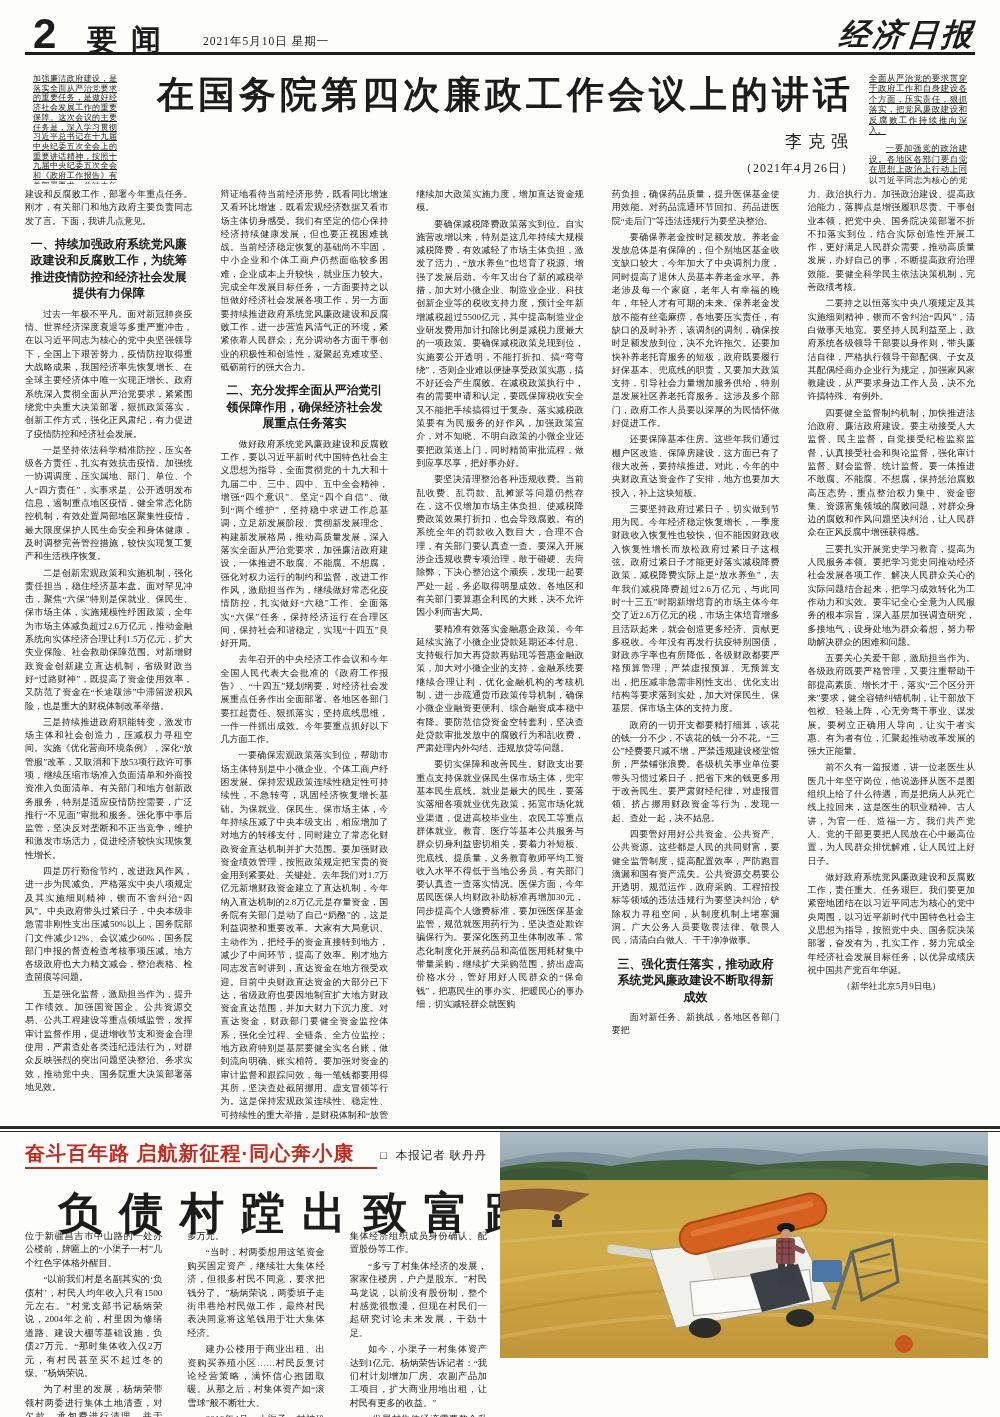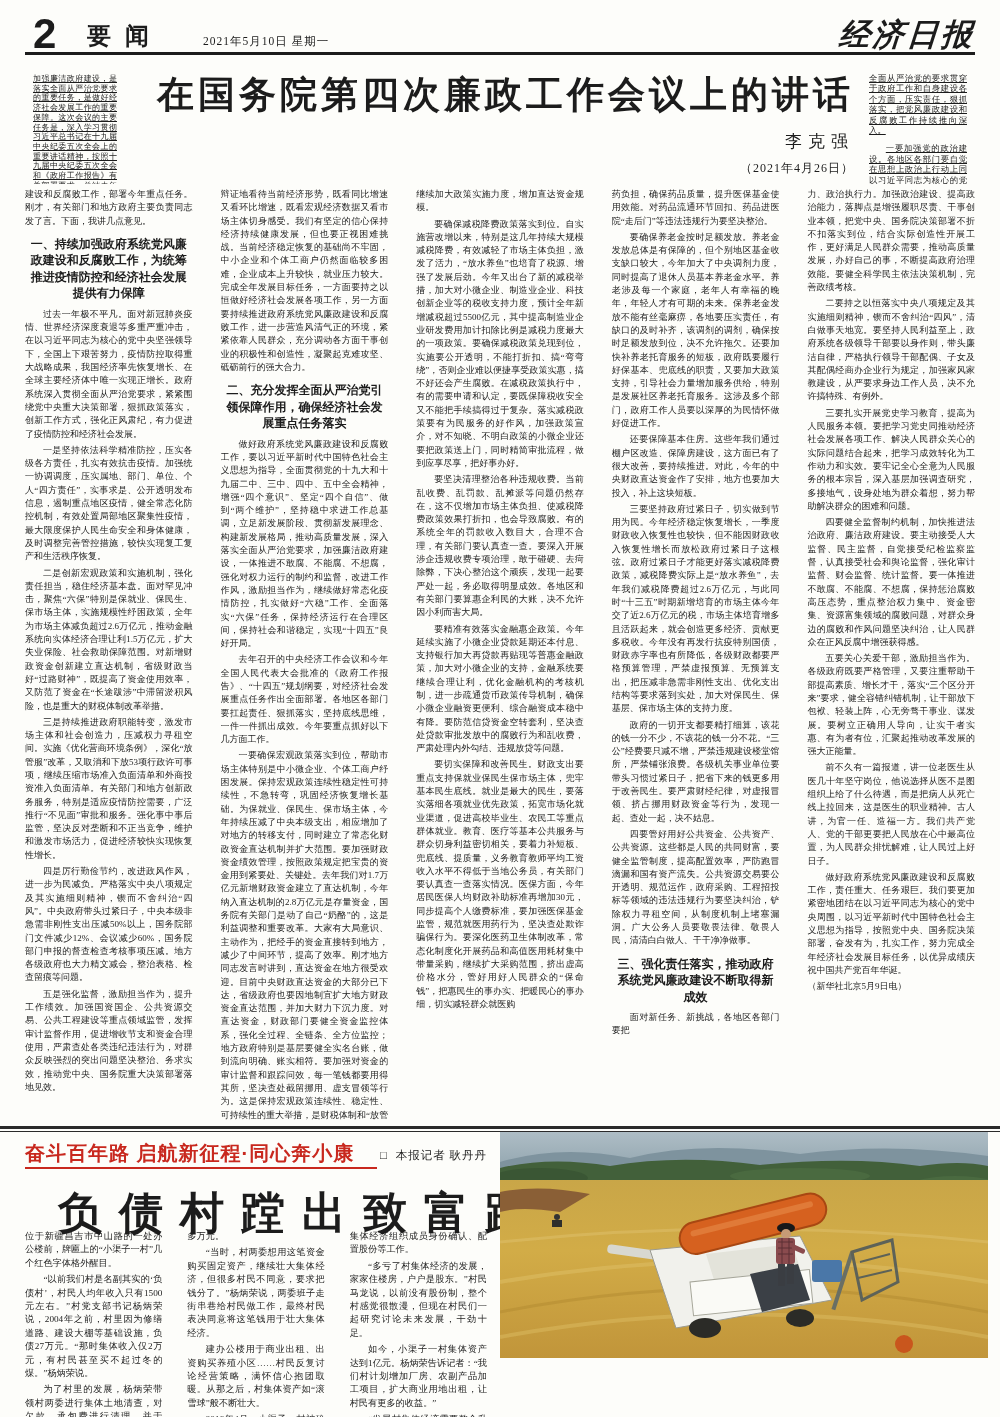--- a/index.html
+++ b/index.html
@@ -1,40 +1,40 @@
 <!DOCTYPE html>
 <html style="--paper: #fdfdfa; --ink: #1c1c1c; --banner_red: #c8281e; --field_gold: #d2a945; --field_gold_dark: #b58e2e; --tree_green: #42603a; --hill_blue: #93a7b1; --harvester_orange: #d6611f;"><head>
 <meta charset="utf-8">
 <style>
   html,body{margin:0;padding:0;background:#888;}
   .page{position:relative;width:1000px;height:1417px;margin:0 auto;background:var(--paper,#fdfdfa);
         font-family:"Liberation Serif","DejaVu Serif",serif;color:var(--ink,#1c1c1c);overflow:hidden;}
   
   .hdr{position:absolute;left:25px;top:14px;width:950px;height:42px;}
   .pagenum{position:absolute;left:8px;top:-4px;font-size:42px;font-weight:700;font-family:"Liberation Sans",sans-serif;}
-  .secname{position:absolute;left:62px;top:6px;font-size:24px;font-weight:700;letter-spacing:14px;font-family:"Liberation Sans",sans-serif;}
+  .secname{position:absolute;left:62px;top:6px;font-size:30px;font-weight:700;letter-spacing:14px;font-family:"Liberation Sans",sans-serif;}
   .hdate{position:absolute;left:178px;top:20px;font-size:11.5px;letter-spacing:1px;}
   .masthead{position:absolute;right:0;top:0;font-size:31px;font-weight:700;font-style:italic;letter-spacing:3px;transform:skewX(-4deg);font-family:"DejaVu Serif",serif;}
   .hrule{position:absolute;left:25px;top:52px;width:950px;height:3px;background:var(--ink,#1c1c1c);}
   
   .intro{position:absolute;top:66px;overflow:hidden;text-align:justify;}
   .intro p{margin:8px;font-size:8px;line-height:9.7px;text-decoration:underline;}
   .intro p + p{text-indent:2em;}
   .intro-left{left:25px;width:100px;height:118px;}
   .intro-right{left:861px;width:114px;height:118px;font-size:8.4px;}
   .intro-right p{font-size:8.4px;line-height:10.4px;}
   .hblock{position:absolute;left:128px;top:66px;width:726px;height:118px;text-align:right;}
   .hblock h1{margin:4px 0 0;font-size:37px;letter-spacing:4px;font-weight:700;font-family:"Liberation Sans",sans-serif;white-space:nowrap;}
   .author{margin-top:10px;font-size:17px;letter-spacing:6px;}
   .dateline{margin-top:7px;font-size:12px;letter-spacing:1px;}
   .bodycols{position:absolute;left:25px;top:188px;width:950px;height:934px;display:flex;gap:28px;}
   .bcol{width:178px;height:934px;overflow:hidden;text-align:justify;}
   .bcol .bp{margin:0 0 3px;font-size:9px;line-height:13.3px;text-indent:2em;}
   .bcol .bp.ni{text-indent:0;}
-  .bcol .bp.src{text-align:left;text-indent:0;}
+  .bcol .bp.src{text-align:center;text-indent:0;}
   .inhead{margin:8px 0 6px;font-size:12px;line-height:16.5px;font-weight:700;text-align:center;font-family:"Liberation Sans",sans-serif;}
   
   .divider{position:absolute;left:0;top:1126px;width:1000px;height:6px;}
   .divider .d1{height:3px;background:#2a2a2a;}
   .divider .d2{height:1px;background:#2a2a2a;margin-top:2px;}
   
   .banner-row{position:absolute;left:25px;top:1140px;width:462px;height:26px;}
   .banner{font-size:20px;font-weight:700;color:var(--banner_red,#c8281e);letter-spacing:1px;font-family:"Liberation Sans",sans-serif;}
   .banner-underline{position:absolute;left:0;top:27px;width:352px;height:2px;background:var(--banner_red,#c8281e);}
   .bbyline{position:absolute;right:0;top:8px;font-size:11.5px;letter-spacing:1px;}
@@ -106,22 +106,22 @@
           <p class="bp">还要保障基本住房。这些年我们通过棚户区改造、保障房建设，这方面已有了很大改善，要持续推进。对此，今年的中央财政直达资金作了安排，地方也要加大投入，补上这块短板。</p>
           <p class="bp">三要坚持政府过紧日子，切实做到节用为民。今年经济稳定恢复增长，一季度财政收入恢复性也较快，但不能因财政收入恢复性增长而放松政府过紧日子这根弦。政府过紧日子才能更好落实减税降费政策，减税降费实际上是“放水养鱼”，去年我们减税降费超过2.6万亿元，与此同时“十三五”时期新增培育的市场主体今年交了近2.6万亿元的税，市场主体培育增多且活跃起来，就会创造更多经济、贡献更多税收。今年没有再发行抗疫特别国债，财政赤字率也有所降低，各级财政都要严格预算管理，严禁虚报预算、无预算支出，把压减非急需非刚性支出、优化支出结构等要求落到实处，加大对保民生、保基层、保市场主体的支持力度。</p>
           <p class="bp">政府的一切开支都要精打细算，该花的钱一分不少，不该花的钱一分不花。“三公”经费要只减不增，严禁违规建设楼堂馆所，严禁铺张浪费。各级机关事业单位要带头习惯过紧日子，把省下来的钱更多用于改善民生。要严肃财经纪律，对虚报冒领、挤占挪用财政资金等行为，发现一起、查处一起，决不姑息。</p>
           <p class="bp">四要管好用好公共资金、公共资产、公共资源。这些都是人民的共同财富，要健全监管制度，提高配置效率，严防跑冒滴漏和国有资产流失。公共资源交易要公开透明、规范运作，政府采购、工程招投标等领域的违法违规行为要坚决纠治，铲除权力寻租空间，从制度机制上堵塞漏洞。广大公务人员要敬畏法律、敬畏人民，清清白白做人、干干净净做事。</p>
           <h3 class="inhead">三、强化责任落实，推动政府系统党风廉政建设不断取得新成效</h3>
           <p class="bp">面对新任务、新挑战，各地区各部门要把</p>
         </div>
       <div class="bcol">
           <p class="bp ni">力、政治执行力。加强政治建设、提高政治能力，落脚点是增强履职尽责、干事创业本领，把党中央、国务院决策部署不折不扣落实到位，结合实际创造性开展工作，更好满足人民群众需要，推动高质量发展，办好自己的事，不断提高政府治理效能。要健全科学民主依法决策机制，完善政绩考核。</p>
           <p class="bp">二要持之以恒落实中央八项规定及其实施细则精神，锲而不舍纠治“四风”，清白做事天地宽。要坚持人民利益至上，政府系统各级领导干部要以身作则，带头廉洁自律，严格执行领导干部配偶、子女及其配偶经商办企业行为规定，加强家风家教建设，从严要求身边工作人员，决不允许搞特殊、有例外。</p>
+          <p class="bp">四要健全监督制约机制，加快推进法治政府、廉洁政府建设。要主动接受人大监督、民主监督，自觉接受纪检监察监督，认真接受社会和舆论监督，强化审计监督、财会监督、统计监督。要一体推进不敢腐、不能腐、不想腐，保持惩治腐败高压态势，重点整治权力集中、资金密集、资源富集领域的腐败问题，对群众身边的腐败和作风问题坚决纠治，让人民群众在正风反腐中增强获得感。</p>
           <p class="bp">三要扎实开展党史学习教育，提高为人民服务本领。要把学习党史同推动经济社会发展各项工作、解决人民群众关心的实际问题结合起来，把学习成效转化为工作动力和实效。要牢记全心全意为人民服务的根本宗旨，深入基层加强调查研究，多接地气，设身处地为群众着想，努力帮助解决群众的困难和问题。</p>
-          <p class="bp">四要健全监督制约机制，加快推进法治政府、廉洁政府建设。要主动接受人大监督、民主监督，自觉接受纪检监察监督，认真接受社会和舆论监督，强化审计监督、财会监督、统计监督。要一体推进不敢腐、不能腐、不想腐，保持惩治腐败高压态势，重点整治权力集中、资金密集、资源富集领域的腐败问题，对群众身边的腐败和作风问题坚决纠治，让人民群众在正风反腐中增强获得感。</p>
           <p class="bp">五要关心关爱干部，激励担当作为。各级政府既要严格管理，又要注重帮助干部提高素质、增长才干，落实“三个区分开来”要求，健全容错纠错机制，让干部放下包袱、轻装上阵，心无旁骛干事业、谋发展。要树立正确用人导向，让实干者实惠、有为者有位，汇聚起推动改革发展的强大正能量。</p>
           <p class="bp">前不久有一篇报道，讲一位老医生从医几十年坚守岗位，他说选择从医不是图组织上给了什么待遇，而是把病人从死亡线上拉回来，这是医生的职业精神。古人讲，为官一任、造福一方。我们共产党人、党的干部更要把人民放在心中最高位置，为人民群众排忧解难，让人民过上好日子。</p>
           <p class="bp">做好政府系统党风廉政建设和反腐败工作，责任重大、任务艰巨。我们要更加紧密地团结在以习近平同志为核心的党中央周围，以习近平新时代中国特色社会主义思想为指导，按照党中央、国务院决策部署，奋发有为，扎实工作，努力完成全年经济社会发展目标任务，以优异成绩庆祝中国共产党百年华诞。</p>
           <p class="bp ni src">（新华社北京5月9日电）</p>
         </div>
     </div>
   </section>
 
   <div class="divider">
       <div class="d1"></div>

